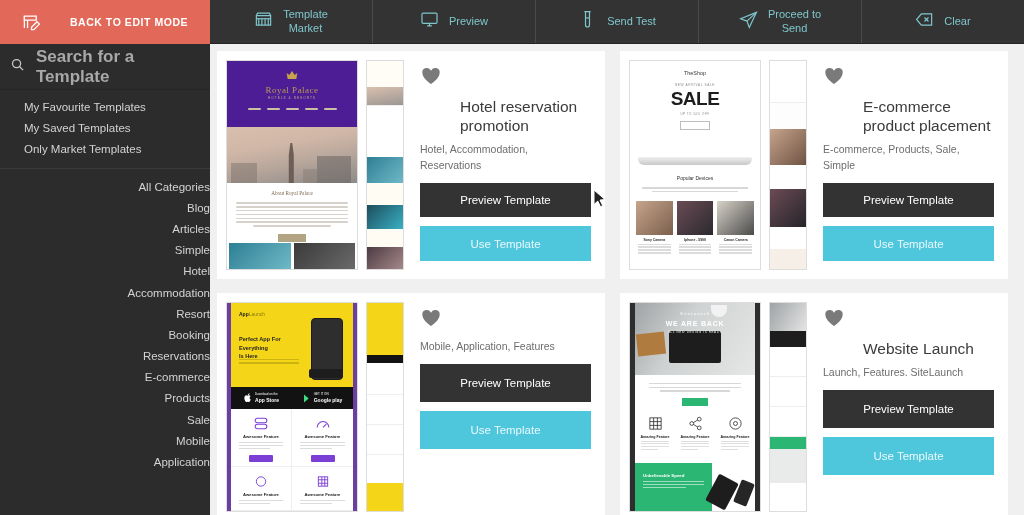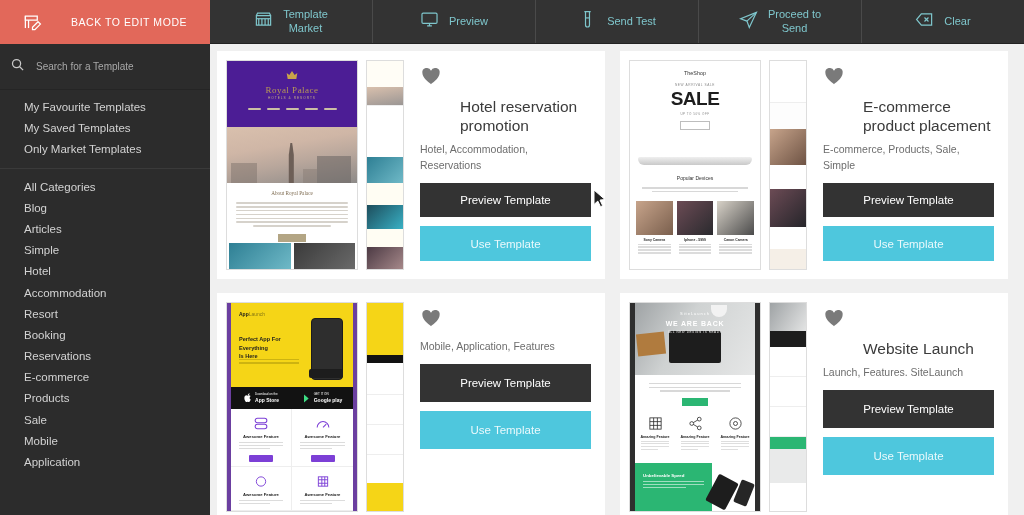--- a/index.html
+++ b/index.html
@@ -19,49 +19,49 @@
     display: flex; flex-direction: column;
     position: relative; z-index: 5;
   }
   .back-bar {
     height: 44px; background: #e2685a;
     display: flex; align-items: center; justify-content: center;
     gap: 9px; cursor: pointer;
     flex: 0 0 44px;
   }
   .back-bar .lbl {
-    color: #ffffff; font-size: 10.5px; letter-spacing: .55px; font-weight: 400; margin-left: 20px;
+    color: #ffffff; font-size: 10.5px; letter-spacing: .55px; font-weight: 700; margin-left: 20px;
   }
   .icon-editmode { width: 19px; height: 19px; display:block; }
 
   .search-row {
     height: 46px; flex: 0 0 46px;
     display: flex; align-items: center; gap: 11px;
     padding: 0 0 0 10px;
     background: #2c2c2c;
     border-bottom: 1px solid #252525;
   }
-  .search-row .ph { color: #a8a8a8; font-size: 10px; }
+  .search-row .ph { color: #a8a8a8; font-size: 17px; font-weight: bold; }
   .search-ico { width: 15px; height: 15px; flex: 0 0 15px; }
 
   .nav-block { padding: 6px 0 0 0; }
   .nav-item {
     display: flex; align-items: center; gap: 10px;
     height: 21px; padding-left: 10px;
     color: #d9d9d9; font-size: 11.5px;
     cursor: pointer;
   }
   .nav-item.sub { padding-left: 24px; color: #d3d3d3; }
   .nav-item.active { color: #ffffff; }
   .slider-ico { width: 15px; height: 13px; flex: 0 0 15px; }
   .divider { height: 1px; background: #3a3a3a; margin: 9px 0 7px 0; }
   .cat-item {
     height: 21.2px; padding-left: 24px;
     display: flex; align-items: center;
-    color: #d3d3d3; font-size: 11.5px; cursor: pointer;
+    color: #d3d3d3; font-size: 11.5px; cursor: pointer; justify-content: flex-end;
   }
   .cat-list { overflow: hidden; }
 
   
   .right { flex: 1 1 auto; display: flex; flex-direction: column; min-width: 0; }
 
   .toolbar {
     height: 44px; flex: 0 0 44px;
     background: #333333;
     display: flex; align-items: stretch;

